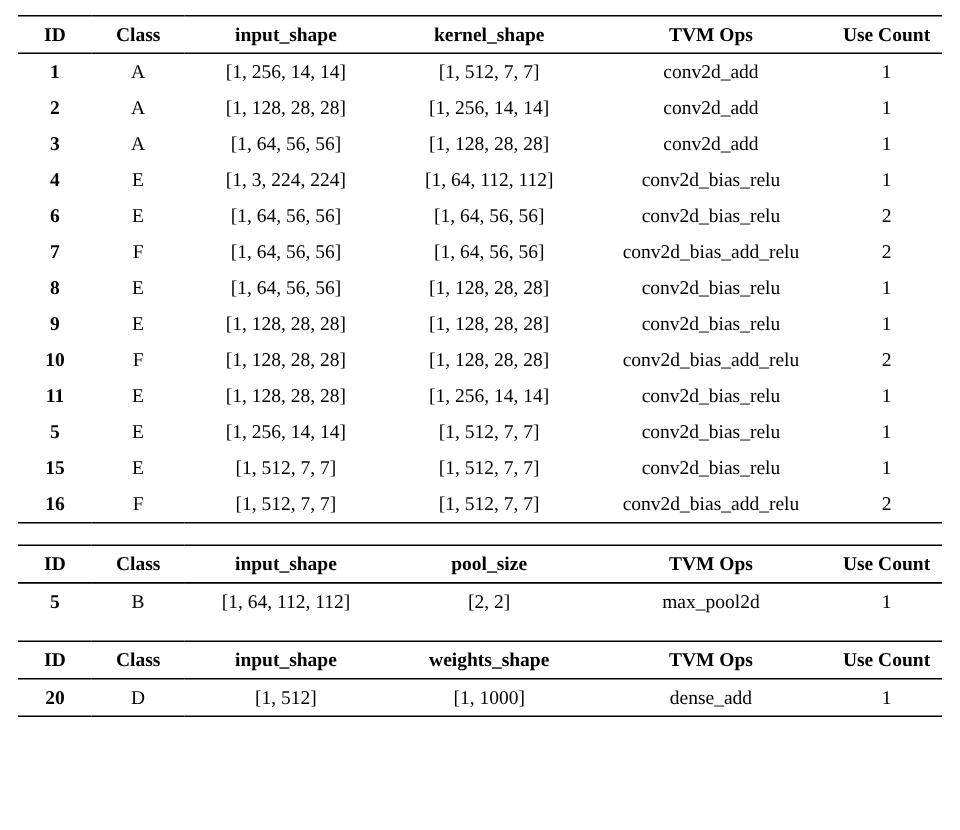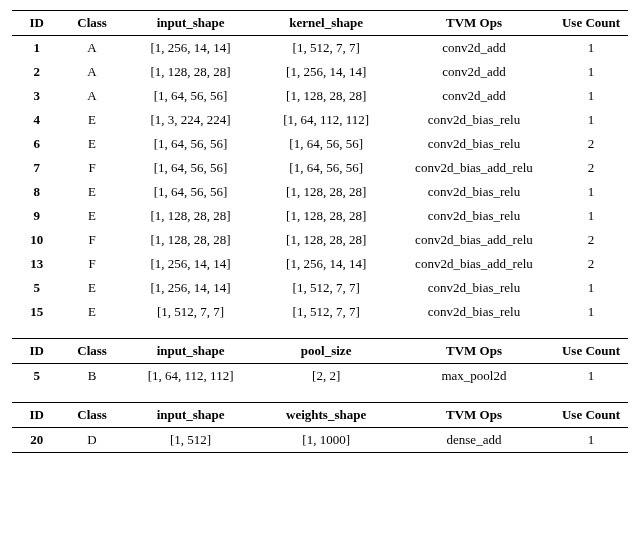--- a/index.html
+++ b/index.html
@@ -136,42 +136,50 @@
           </tr>
           <tr>
             <td class="id-cell">10</td>
             <td>F</td>
             <td>[1, 128, 28, 28]</td>
             <td>[1, 128, 28, 28]</td>
             <td>conv2d_bias_add_relu</td>
             <td>2</td>
           </tr>
           <tr>
-            <td class="id-cell">13</td>
+            <td class="id-cell">11</td>
+            <td>E</td>
+            <td>[1, 128, 28, 28]</td>
+            <td>[1, 256, 14, 14]</td>
+            <td>conv2d_bias_relu</td>
+            <td>1</td>
+          </tr>
+          <tr>
+            <td class="id-cell">5</td>
+            <td>E</td>
+            <td>[1, 256, 14, 14]</td>
+            <td>[1, 512, 7, 7]</td>
+            <td>conv2d_bias_relu</td>
+            <td>1</td>
+          </tr>
+          <tr>
+            <td class="id-cell">15</td>
+            <td>E</td>
+            <td>[1, 512, 7, 7]</td>
+            <td>[1, 512, 7, 7]</td>
+            <td>conv2d_bias_relu</td>
+            <td>1</td>
+          </tr>
+          <tr class="bottom-rule">
+            <td class="id-cell">16</td>
             <td>F</td>
-            <td>[1, 256, 14, 14]</td>
-            <td>[1, 256, 14, 14]</td>
+            <td>[1, 512, 7, 7]</td>
+            <td>[1, 512, 7, 7]</td>
             <td>conv2d_bias_add_relu</td>
             <td>2</td>
-          </tr>
-          <tr>
-            <td class="id-cell">5</td>
-            <td>E</td>
-            <td>[1, 256, 14, 14]</td>
-            <td>[1, 512, 7, 7]</td>
-            <td>conv2d_bias_relu</td>
-            <td>1</td>
-          </tr>
-          <tr>
-            <td class="id-cell">15</td>
-            <td>E</td>
-            <td>[1, 512, 7, 7]</td>
-            <td>[1, 512, 7, 7]</td>
-            <td>conv2d_bias_relu</td>
-            <td>1</td>
           </tr>
         </tbody>
       </table>
     </div>
     <div class="tbl-wrap">
       <table>
         <colgroup>
           <col class="c-id">
           <col class="c-class">
           <col class="c-in">

